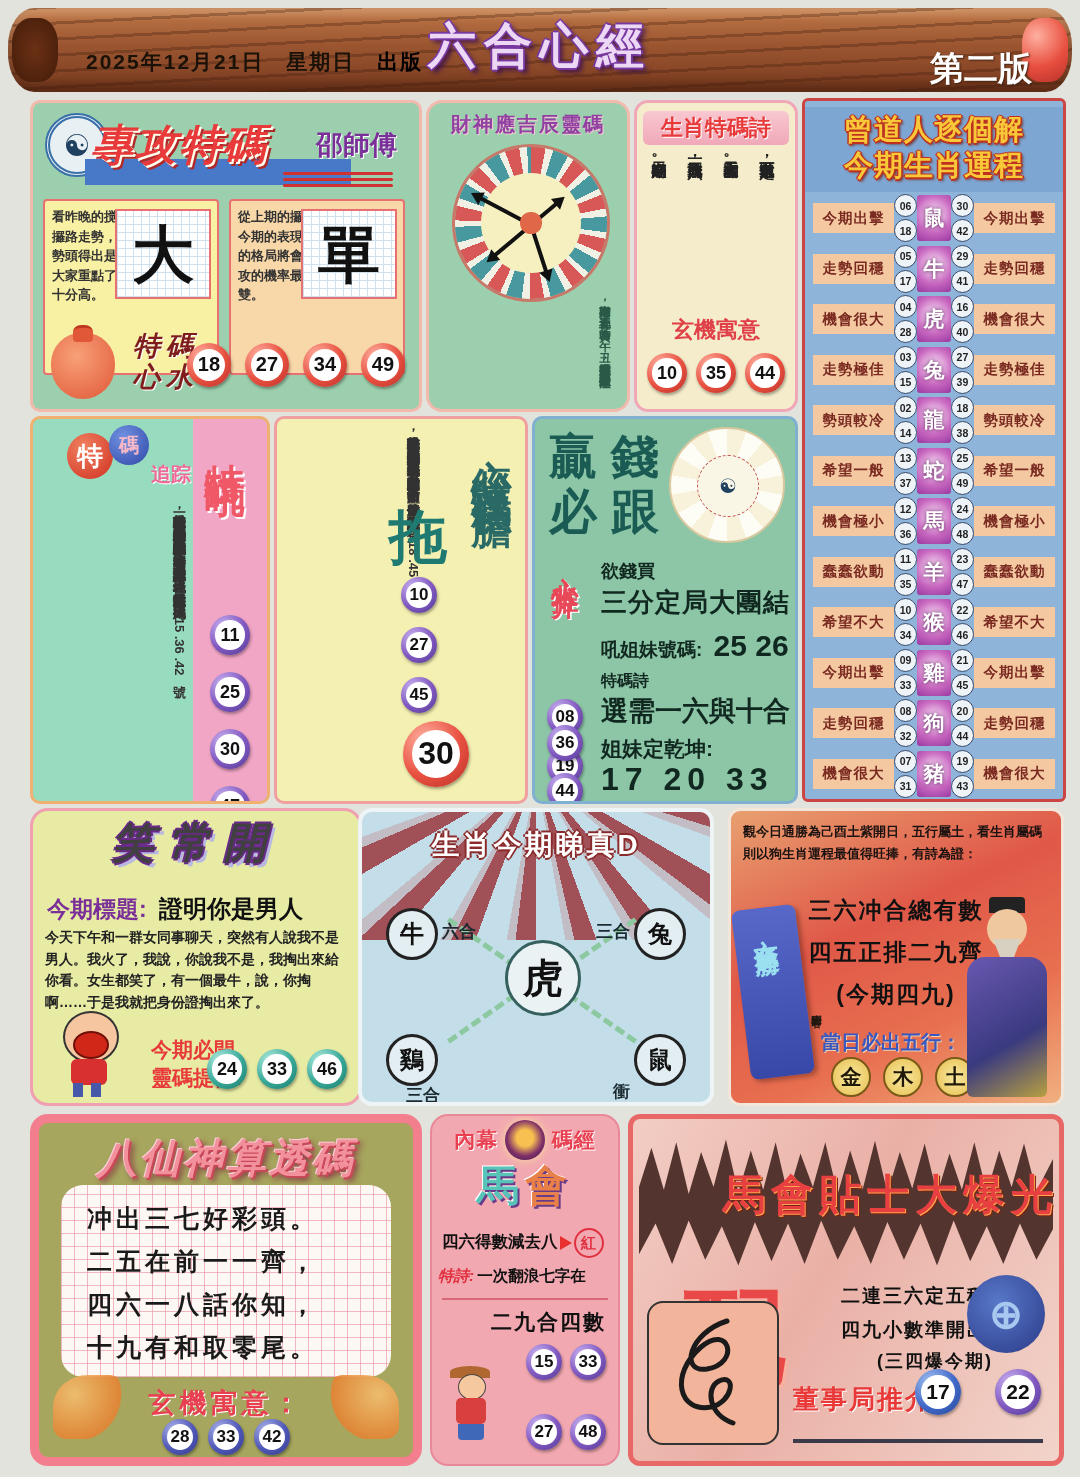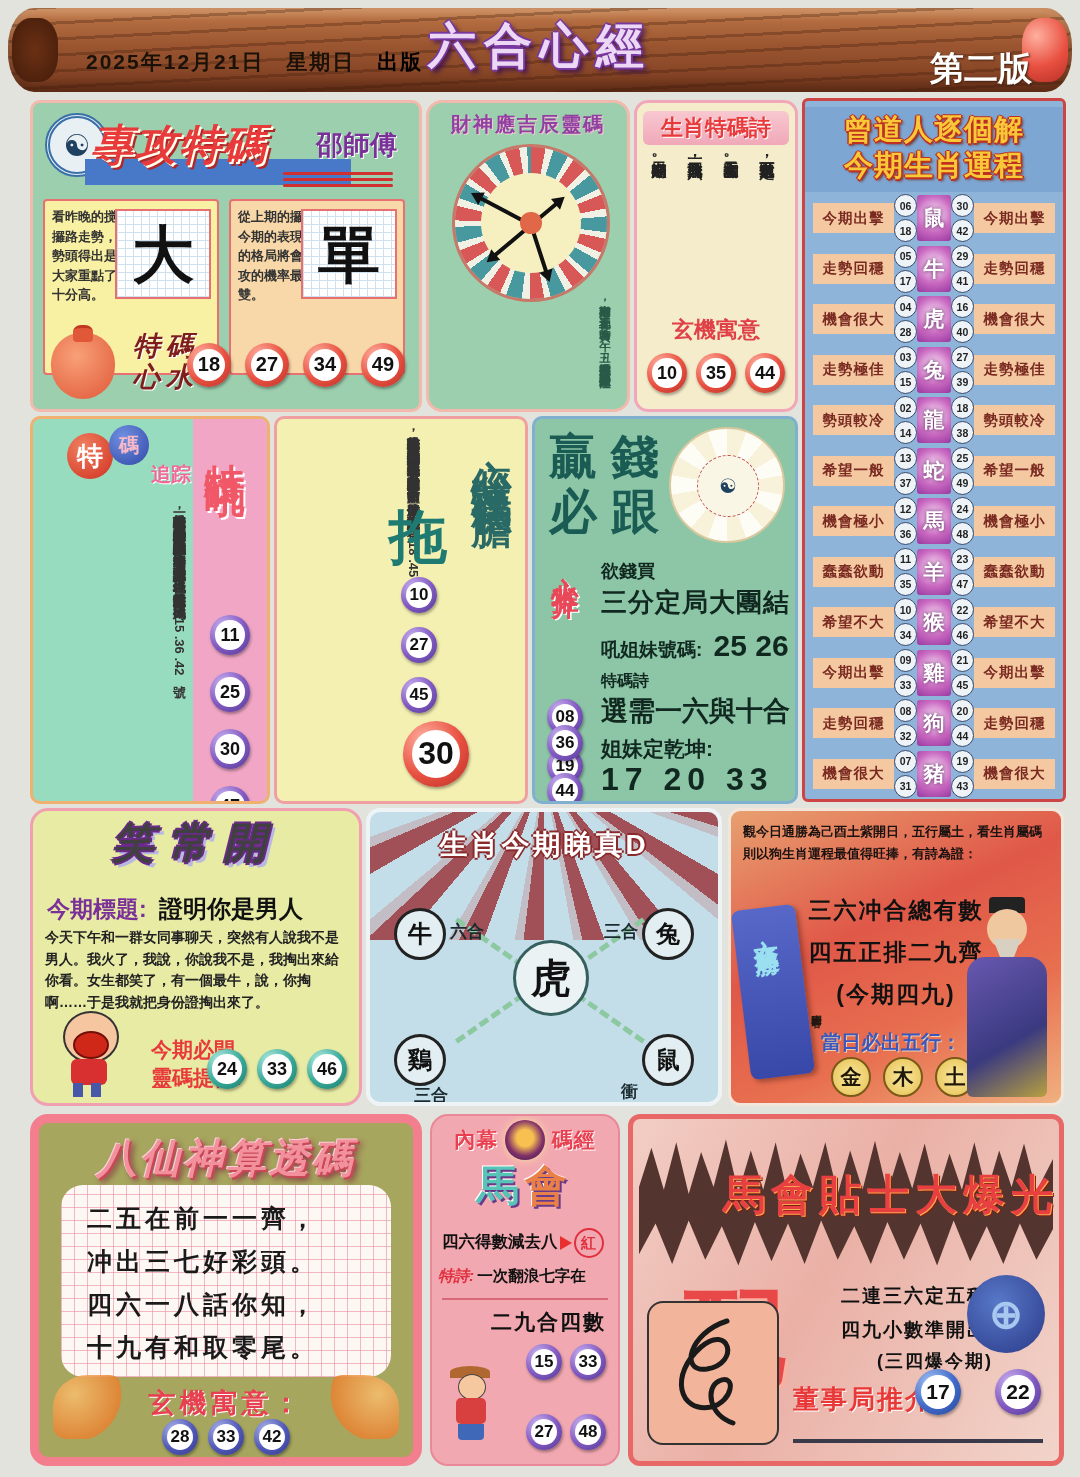--- a/index.html
+++ b/index.html
@@ -148,21 +148,21 @@
   #jk-head b{color:#111;margin-left:6px;font-size:24px;}
   #jk-body{position:absolute;left:12px;right:10px;top:116px;font-size:14px;font-weight:bold;color:#222;line-height:1.55;}
   #jk-man{position:absolute;left:24px;bottom:6px;width:64px;height:86px;}
   #jk-man .face{position:absolute;left:6px;top:0;width:52px;height:48px;border-radius:50%;background:#f6c6a0;border:2px solid #333;}
   #jk-man .mouth{position:absolute;left:16px;top:20px;width:32px;height:24px;border-radius:50%;background:#d02818;border:2px solid #701008;}
   #jk-man .body{position:absolute;left:14px;top:48px;width:36px;height:26px;background:#d83030;border-radius:6px;}
   #jk-man .leg{position:absolute;bottom:0;width:10px;height:14px;background:#4858a8;}
   #jk-foot{position:absolute;left:118px;bottom:12px;font-size:21px;font-weight:bold;color:#e83a3a;line-height:1.3;}
   #jk-balls{position:absolute;right:12px;bottom:14px;display:flex;gap:10px;}
   
-  #box-sd{left:366px;top:808px;width:356px;height:298px;background:#c4dee9;border:4px solid #eef4f6;border-radius:14px;}
+  #box-sd{left:358px;top:808px;width:356px;height:298px;background:#c4dee9;border:4px solid #eef4f6;border-radius:14px;}
   #sd-rays{position:absolute;left:0;right:0;top:0;height:128px;
        background:repeating-conic-gradient(from 160deg at 50% -30%,rgba(150,40,45,.78) 0 7deg,rgba(190,90,90,.25) 7deg 10deg,transparent 10deg 20deg);}
   #sd-title{position:absolute;left:0;right:0;top:14px;text-align:center;font-size:28px;font-weight:bold;color:#fff;
        letter-spacing:3px;text-shadow:-2px 0 #8a2a2a,2px 0 #8a2a2a,0 -2px #8a2a2a,0 2px #8a2a2a;}
   .sd-center{position:absolute;left:143px;top:128px;width:70px;height:70px;border-radius:50%;background:#eaf2f4;
        border:3px solid #35605e;display:flex;align-items:center;justify-content:center;font-size:40px;font-weight:bold;color:#111;}
   .sd-c{position:absolute;width:46px;height:46px;border-radius:50%;background:#e2eef2;border:3px solid #222;
        display:flex;align-items:center;justify-content:center;font-size:24px;font-weight:bold;color:#111;}
   .sd-lab{position:absolute;font-size:17px;font-weight:bold;color:#1a2a30;}
   .sd-arrow{position:absolute;width:96px;border-top:5px dashed #8cc8a0;transform-origin:0 50%;}
@@ -654,22 +654,22 @@
       <div class="hat"></div>
         <div class="head"></div>
         <div class="beard"></div>
         <div class="robe"></div>
     </div>
   </div>
 
   <div id="box-bx8" class="bx">
     <div id="bx-title">八仙神算透碼</div>
     <div id="bx-panel">
+      <div class="bx-line">冲出三七好彩頭。</div>
       <div class="bx-line">二五在前一一齊，</div>
-      <div class="bx-line">冲出三七好彩頭。</div>
       <div class="bx-line">四六一八話你知，</div>
       <div class="bx-line">十九有和取零尾。</div>
     </div>
     <div id="bx-foot">玄機寓意：</div>
     <div class="dragon l"></div>
     <div class="dragon r"></div>
     <div id="bx-balls">
       <span class="ball bp s36">
           <b>28</b>
         </span>

